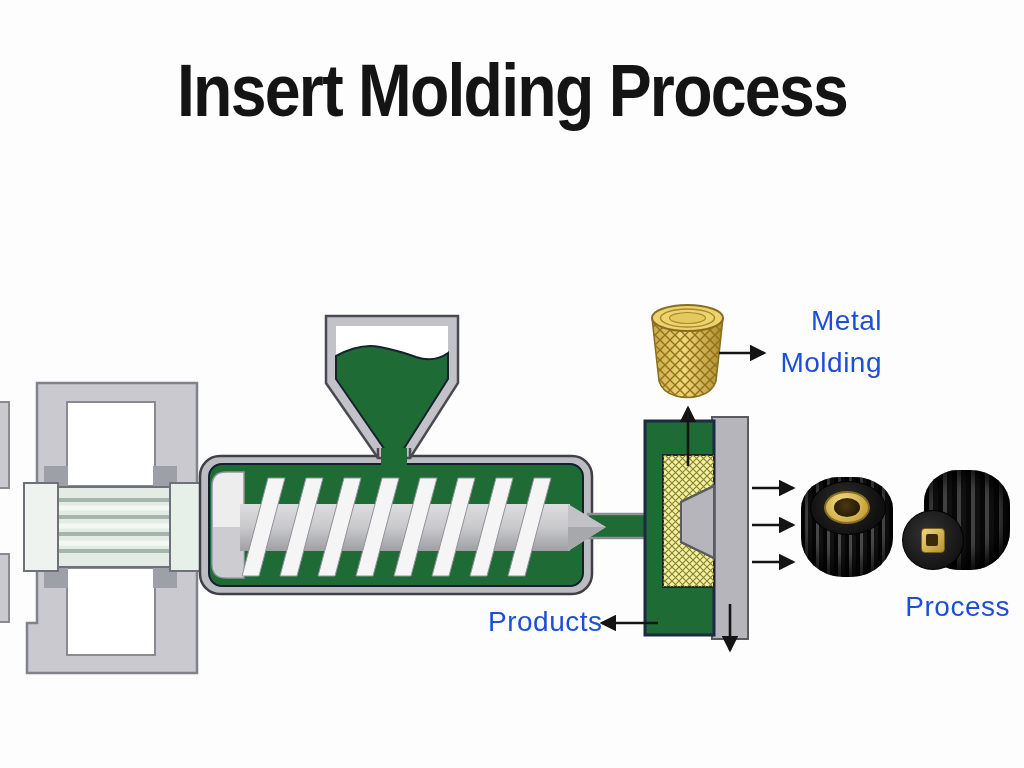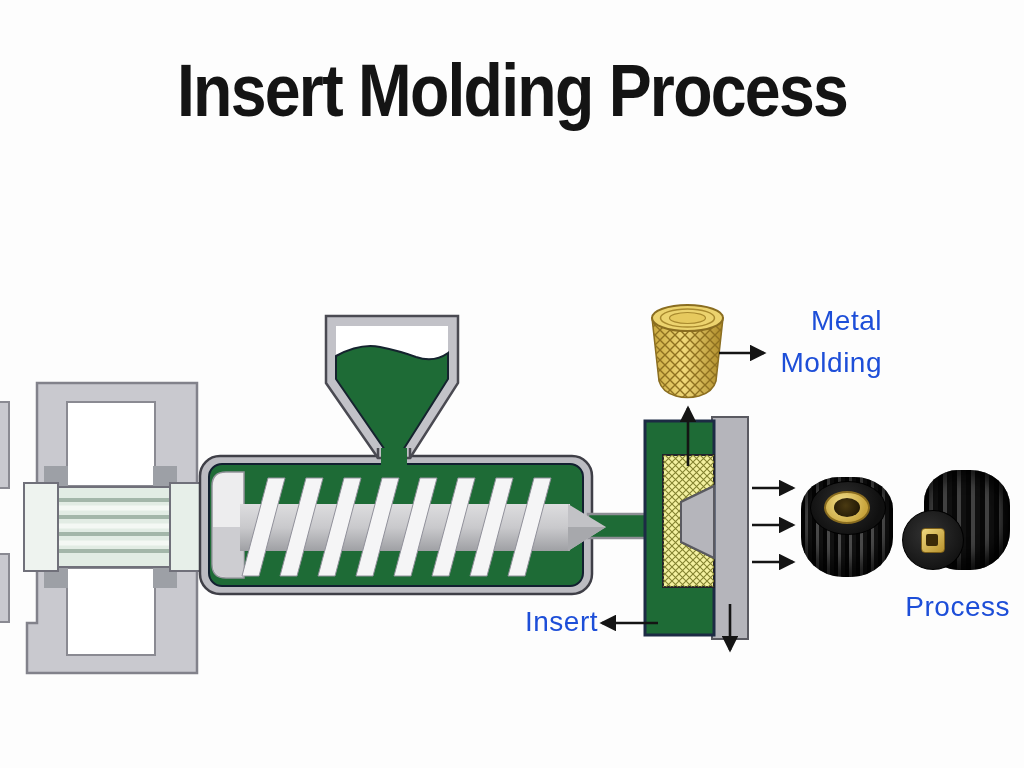--- a/index.html
+++ b/index.html
@@ -184,18 +184,18 @@
     <div class="ks-body"></div>
     <div class="ks-hub"></div>
     <div class="ks-brass"></div>
     <div class="ks-hole"></div>
   </div>
 
   <div class="lbl lbl-metal">
     <span class="ln">Metal</span>
     <span class="ln">Molding</span>
   </div>
-  <div class="lbl lbl-plastic">Insert</div>
+  <div class="lbl lbl-plastic">Products</div>
   <div class="lbl lbl-products">
     <span class="ln">Process</span>
   </div>
 
 </div>
 
 </body></html>

